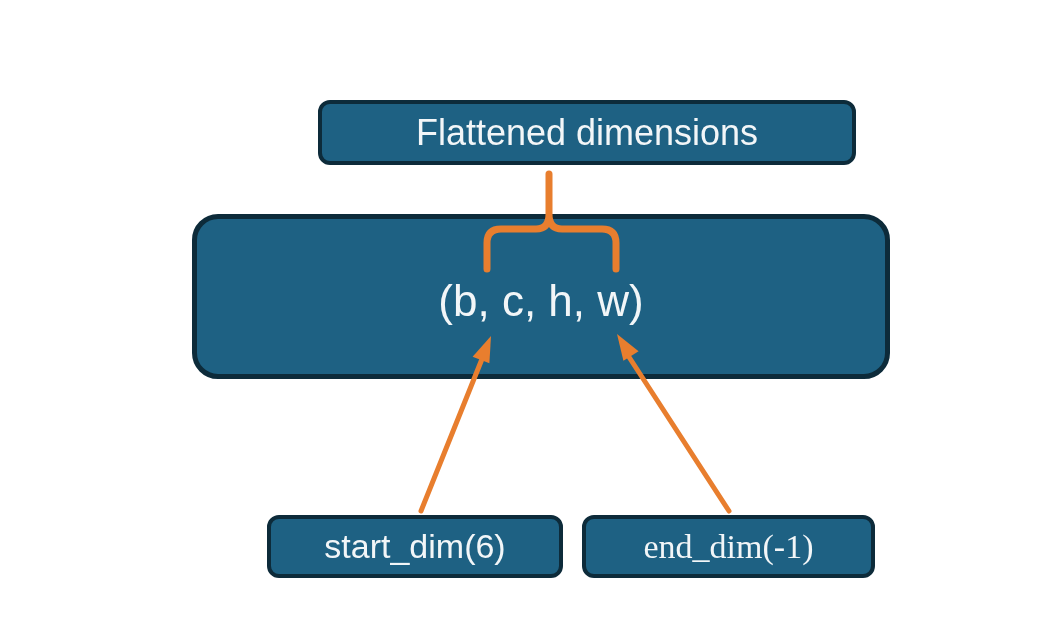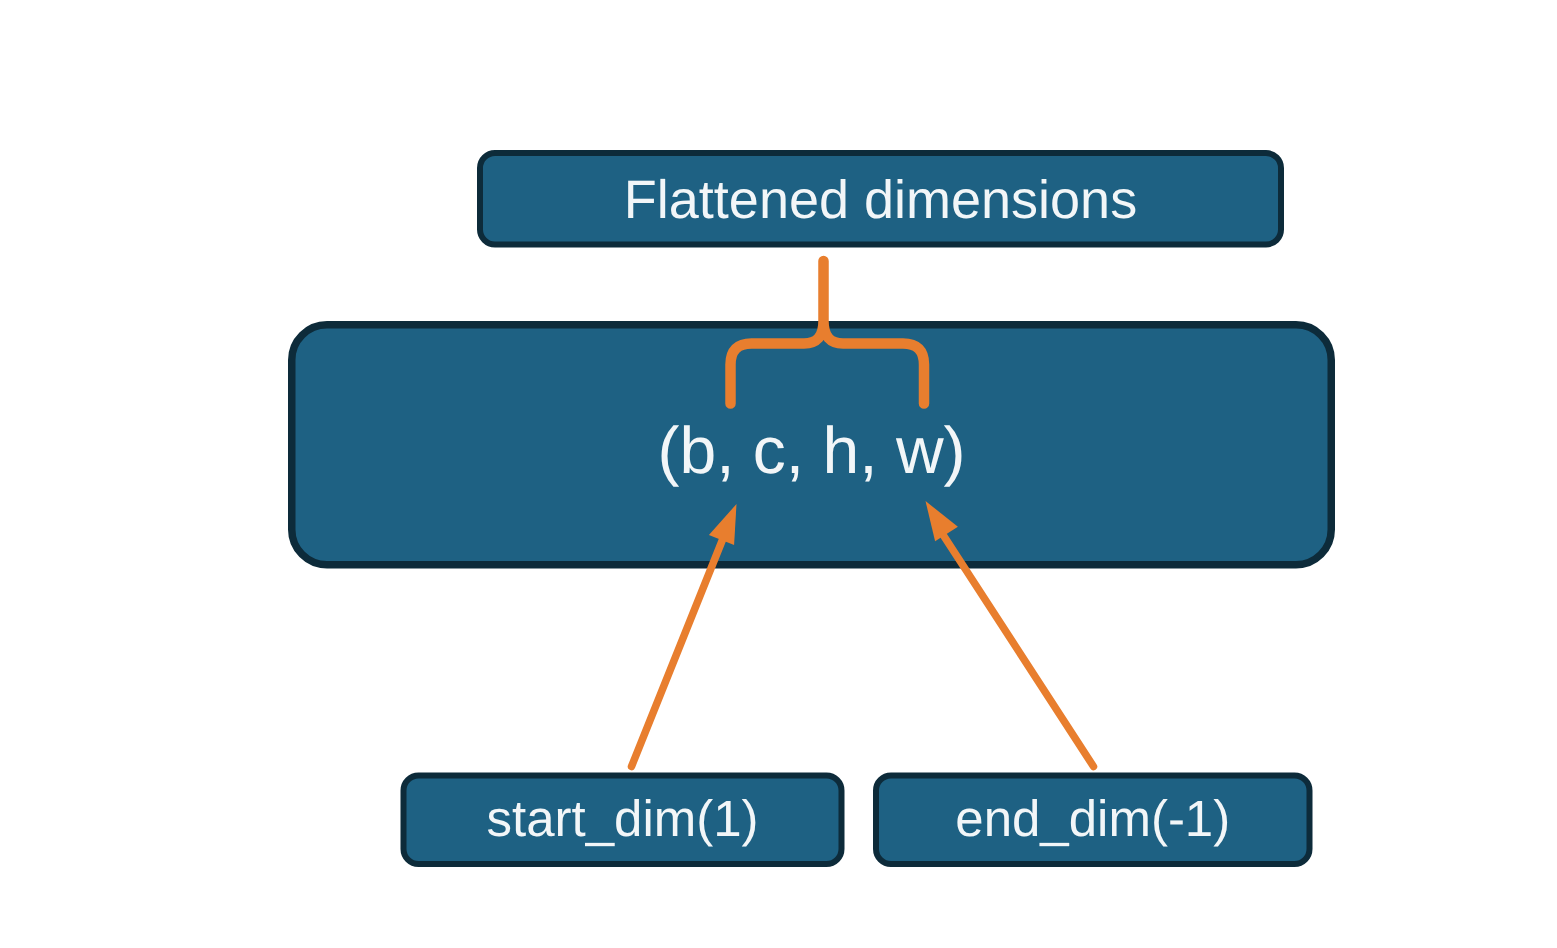--- a/index.html
+++ b/index.html
@@ -47,21 +47,21 @@
   .big-box .label {
     position: relative;
     top: 4px;
   }
   .small-box {
     top: 515px;
     height: 63px;
     font-size: 34px;
   }
   .small-box.left  { left: 267px; width: 296px; }
-  .small-box.right { left: 582px; width: 293px; }
+  .small-box.right { left: 582px; width: 293px; font-family: Liberation Serif, serif; }
   .overlay {
     position: absolute;
     left: 0;
     top: 0;
     width: 1038px;
     height: 632px;
     pointer-events: none;
   }
 </style>
 </head>
@@ -71,21 +71,21 @@
 
   <div class="box top-box">
     <span class="label">Flattened dimensions</span>
   </div>
 
   <div class="box big-box">
     <span class="label">(b, c, h, w)</span>
   </div>
 
   <div class="box small-box left">
-    <span class="label">start_dim(1)</span>
+    <span class="label">start_dim(6)</span>
   </div>
 
   <div class="box small-box right">
     <span class="label">end_dim(-1)</span>
   </div>
 
   <svg class="overlay" viewBox="0 0 1038 632" xmlns="http://www.w3.org/2000/svg">
 
     <path d="M487,269 L487,243 Q487,229 501,229 L536,229 Q549,229 549,214 L549,174
              M549,174 L549,214 Q549,229 562,229 L602,229 Q616,229 616,243 L616,269" fill="none" stroke-width="7" stroke-linecap="round" stroke-linejoin="round" stroke="#e87e2e"></path>

